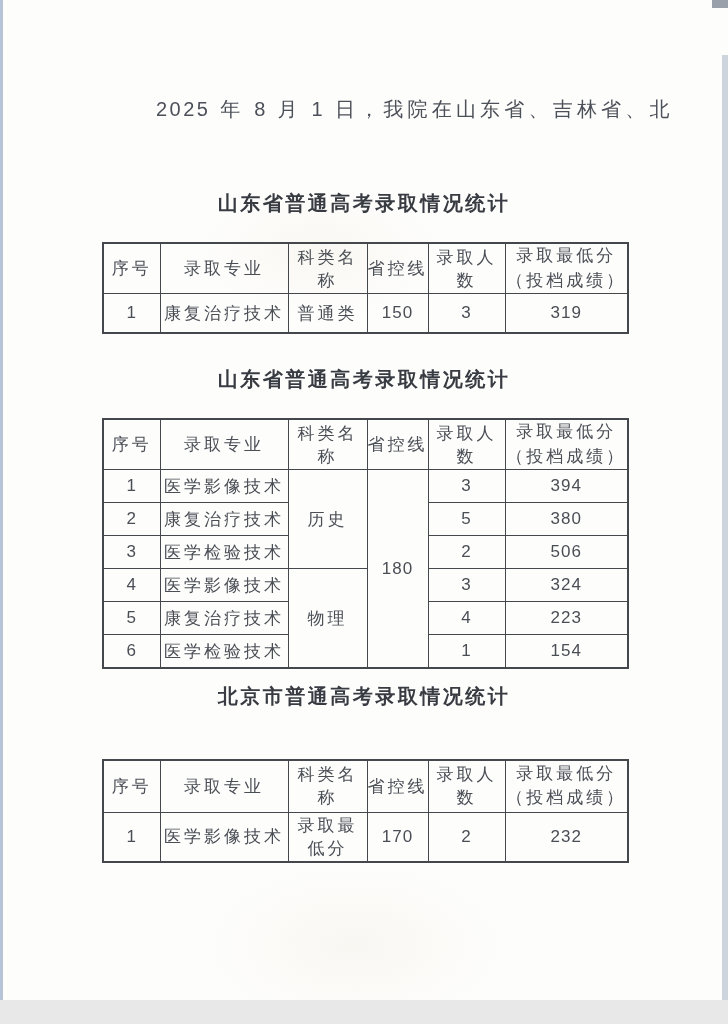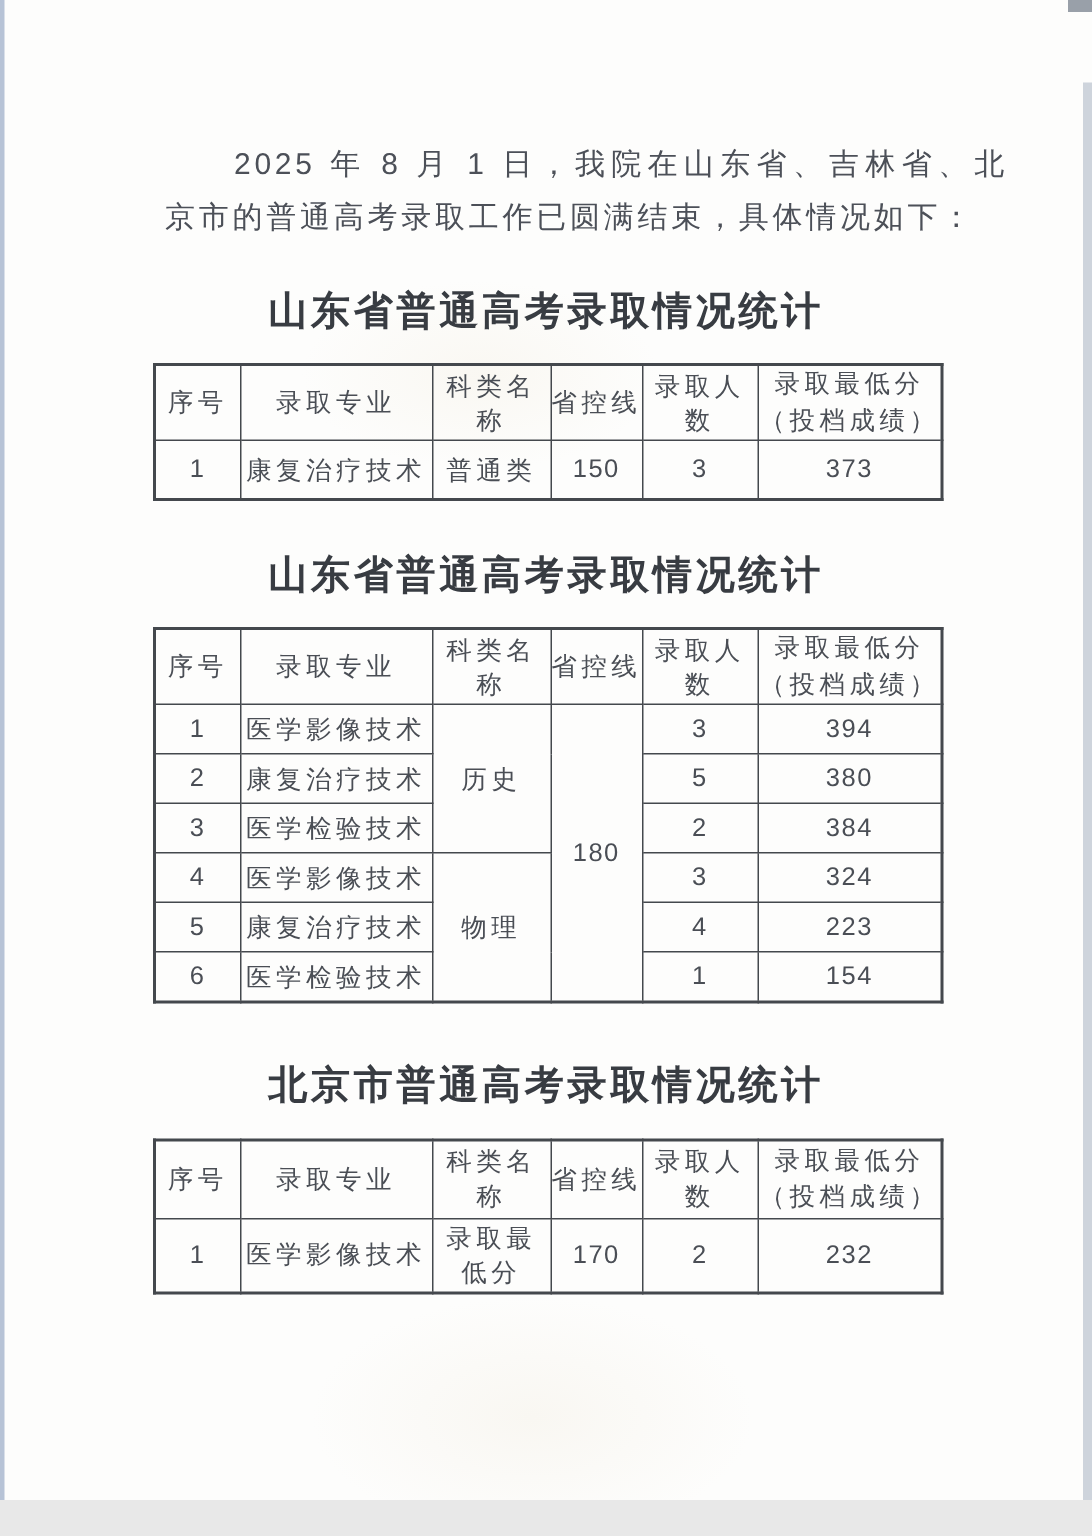--- a/index.html
+++ b/index.html
@@ -31,28 +31,28 @@
     white-space: nowrap;
   }
   .intro-line1 { left: 156px; top: 96px;  width: 516px; }
   .intro-line2 { left: 110px; top: 131px; width: 538px; }
 
   .section-title {
     position: absolute;
     left: 0;
     width: 728px;
     text-align: center;
-    font-size: 26px;
+    font-size: 20px;
     font-weight: bold;
     letter-spacing: 2.5px;
     color: #383c42;
   }
   .title-1 { top: 190px; }
   .title-2 { top: 366px; }
-  .title-3 { top: 706px; }
+  .title-3 { top: 683px; }
 
   table.stat {
     position: absolute;
     left: 102px;
     width: 525px;
     table-layout: fixed;
     border-collapse: collapse;
     border: 2px solid #44484d;
     color: #4a4e55;
   }
@@ -77,21 +77,20 @@
   .t3 tr.hdr th { height: 52px; }
   .t3 tr.row td { height: 50px; }
   th.minscore { font-size: 15.5px; line-height: 1.45; letter-spacing: 2px; }
 </style>
 </head>
 <body>
 
 <div class="canvas">
 
   <div class="intro-line intro-line1">2025 年 8 月 1 日，我院在山东省、吉林省、北</div>
-  <div class="intro-line intro-line2">京市的普通高考录取工作已圆满结束，具体情况如下：</div>
 
   <div class="section-title title-1">山东省普通高考录取情况统计</div>
 
   <table class="stat t1">
     <colgroup>
         <col style="width:57px">
         <col style="width:128px">
         <col style="width:79px">
         <col style="width:61px">
         <col style="width:77px">
@@ -105,21 +104,21 @@
       <th>省控线</th>
       <th>录取人数</th>
       <th class="minscore"><span>录取最低分</span><br><span>（投档成绩）</span></th>
     </tr>
     <tr class="row">
       <td class="num">1</td>
       <td>康复治疗技术</td>
       <td>普通类</td>
       <td class="num">150</td>
       <td class="num">3</td>
-      <td class="num">373</td>
+      <td class="num">319</td>
     </tr>
   </tbody>
     </table>
 
   <div class="section-title title-2">山东省普通高考录取情况统计</div>
 
   <table class="stat t2">
     <colgroup>
         <col style="width:57px">
         <col style="width:128px">
@@ -148,21 +147,21 @@
     <tr class="row">
       <td class="num">2</td>
       <td>康复治疗技术</td>
       <td class="num">5</td>
       <td class="num">380</td>
     </tr>
     <tr class="row">
       <td class="num">3</td>
       <td>医学检验技术</td>
       <td class="num">2</td>
-      <td class="num">384</td>
+      <td class="num">506</td>
     </tr>
     <tr class="row">
       <td class="num">4</td>
       <td>医学影像技术</td>
       <td rowspan="3">物理</td>
       <td class="num">3</td>
       <td class="num">324</td>
     </tr>
     <tr class="row">
       <td class="num">5</td>

